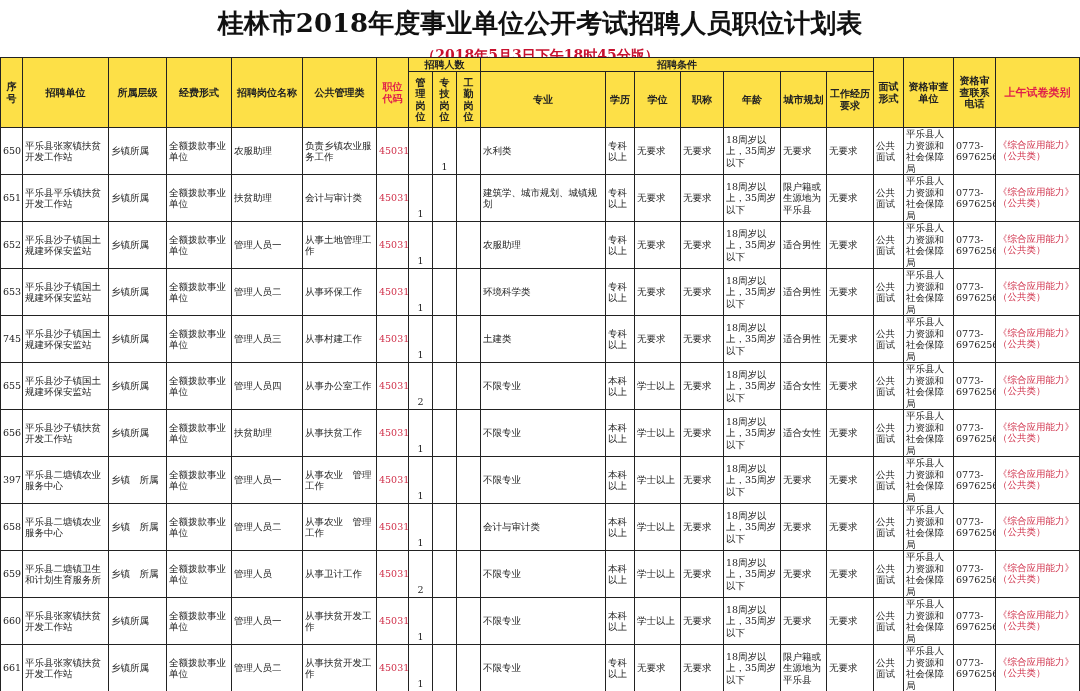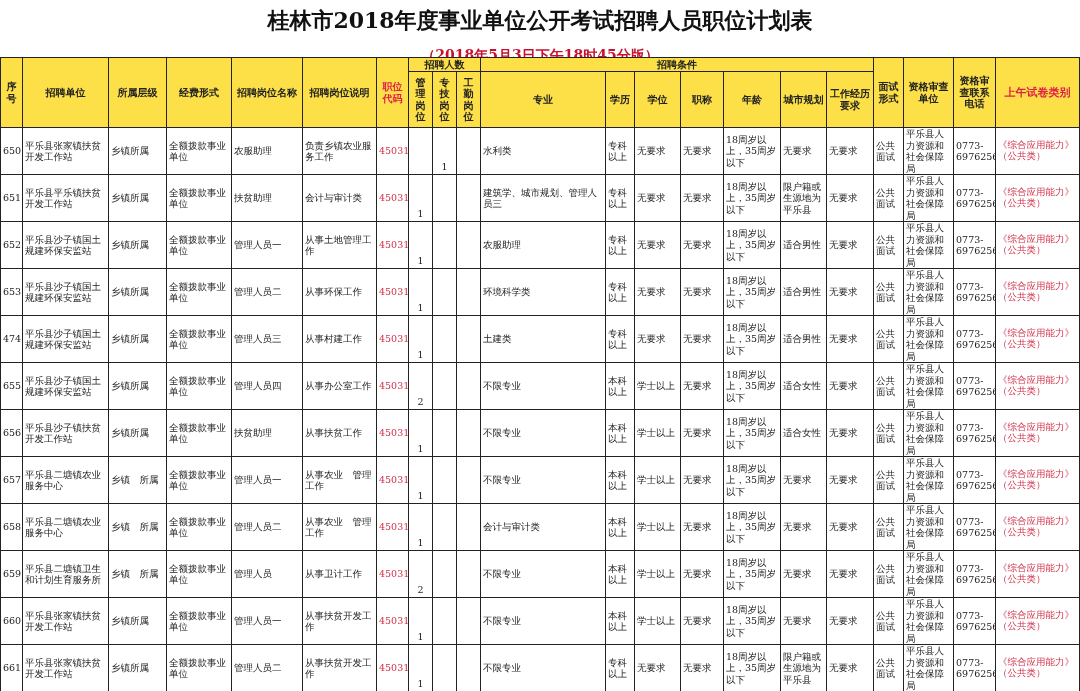--- a/index.html
+++ b/index.html
@@ -1,17 +1,17 @@
 <!DOCTYPE html>
 <html><head>
 <meta charset="utf-8">
 <style>
   html,body{margin:0;padding:0;background:#fff;}
   body{width:1080px;height:691px;overflow:hidden;position:relative;font-family:"DejaVu Serif","Liberation Serif",serif;color:#111;}
-  .title{position:absolute;left:0;top:6px;width:1080px;text-align:center;font-size:22px;font-weight:bold;letter-spacing:0px;color:#111;font-family:"DejaVu Serif","Liberation Serif",serif;}
+  .title{position:absolute;left:0;top:6px;width:1080px;text-align:center;font-size:26px;font-weight:bold;letter-spacing:0px;color:#111;font-family:"DejaVu Serif","Liberation Serif",serif;}
   .subtitle{position:absolute;left:0;top:47px;width:1080px;text-align:center;font-size:14px;font-weight:bold;color:#c8102e;box-sizing:border-box;}
   table{position:absolute;left:0;top:57px;border-collapse:collapse;table-layout:fixed;width:1079px;}
   td,th{border:1.5px solid #222;padding:0 2px;font-weight:normal;font-size:9.5px;line-height:11.5px;overflow:hidden;}
   th{background:#fde047;text-align:center;font-size:10px;font-weight:bold;color:#222;}
   th.red{color:#e0204a;}
   th.redbig{color:#e0204a;font-size:11px;margin-top:12px;}
   thead tr.h1 th{height:13px;}
   thead tr.h2 th{height:55px;}
   tbody td{height:31.7px;vertical-align:middle;text-align:left;color:#222;}
   td.code{color:#d0304a;font-size:9.5px;}
@@ -49,21 +49,21 @@
       <col style="width:42px">
     <col style="width:84px">
   </colgroup>
   <thead>
     <tr class="h1">
       <th rowspan="2">序号</th>
       <th rowspan="2">招聘单位</th>
       <th rowspan="2">所属层级</th>
       <th rowspan="2">经费形式</th>
       <th rowspan="2">招聘岗位名称</th>
-      <th rowspan="2">招聘岗位说明</th>
+      <th rowspan="2">公共管理类</th>
       <th rowspan="2" class="red">职位代码</th>
       <th colspan="3">招聘人数</th>
       <th colspan="7">招聘条件</th>
       <th rowspan="2">面试形式</th>
       <th rowspan="2">资格审查单位</th>
       <th rowspan="2">资格审查联系电话</th>
       <th rowspan="2" class="redbig">上午试卷类别</th>
     </tr>
     <tr class="h2">
       <th>管理岗位</th>
@@ -106,21 +106,21 @@
         <td class="idx">651</td>
         <td>平乐县平乐镇扶贫开发工作站</td>
         <td>乡镇所属</td>
         <td>全额拨款事业单位</td>
         <td>扶贫助理</td>
         <td>会计与审计类</td>
         <td class="code">450310648</td>
         <td class="num">1</td>
         <td class="num"></td>
         <td class="num"></td>
-        <td>建筑学、城市规划、管理人员三</td>
+        <td>建筑学、城市规划、城镇规划</td>
         <td>专科以上</td>
         <td>无要求</td>
         <td>无要求</td>
         <td>18周岁以上，35周岁以下</td>
         <td>限户籍或生源地为平乐县</td>
         <td>无要求</td>
         <td>公共面试</td>
         <td>平乐县人力资源和社会保障局</td>
         <td>0773-6976256</td>
         <td class="exam">《综合应用能力》（公共类）</td>
@@ -165,21 +165,21 @@
         <td>无要求</td>
         <td>18周岁以上，35周岁以下</td>
         <td>适合男性</td>
         <td>无要求</td>
         <td>公共面试</td>
         <td>平乐县人力资源和社会保障局</td>
         <td>0773-6976256</td>
         <td class="exam">《综合应用能力》（公共类）</td>
       </tr>
       <tr>
-        <td class="idx">474</td>
+        <td class="idx">745</td>
         <td>平乐县沙子镇国土规建环保安监站</td>
         <td>乡镇所属</td>
         <td>全额拨款事业单位</td>
         <td>管理人员三</td>
         <td>从事村建工作</td>
         <td class="code">450310651</td>
         <td class="num">1</td>
         <td class="num"></td>
         <td class="num"></td>
         <td>土建类</td>
@@ -234,21 +234,21 @@
         <td>无要求</td>
         <td>18周岁以上，35周岁以下</td>
         <td>适合女性</td>
         <td>无要求</td>
         <td>公共面试</td>
         <td>平乐县人力资源和社会保障局</td>
         <td>0773-6976256</td>
         <td class="exam">《综合应用能力》（公共类）</td>
       </tr>
       <tr>
-        <td class="idx">657</td>
+        <td class="idx">397</td>
         <td>平乐县二塘镇农业服务中心</td>
         <td>乡镇　所属</td>
         <td>全额拨款事业单位</td>
         <td>管理人员一</td>
         <td>从事农业　管理工作</td>
         <td class="code">450310654</td>
         <td class="num">1</td>
         <td class="num"></td>
         <td class="num"></td>
         <td>不限专业</td>

